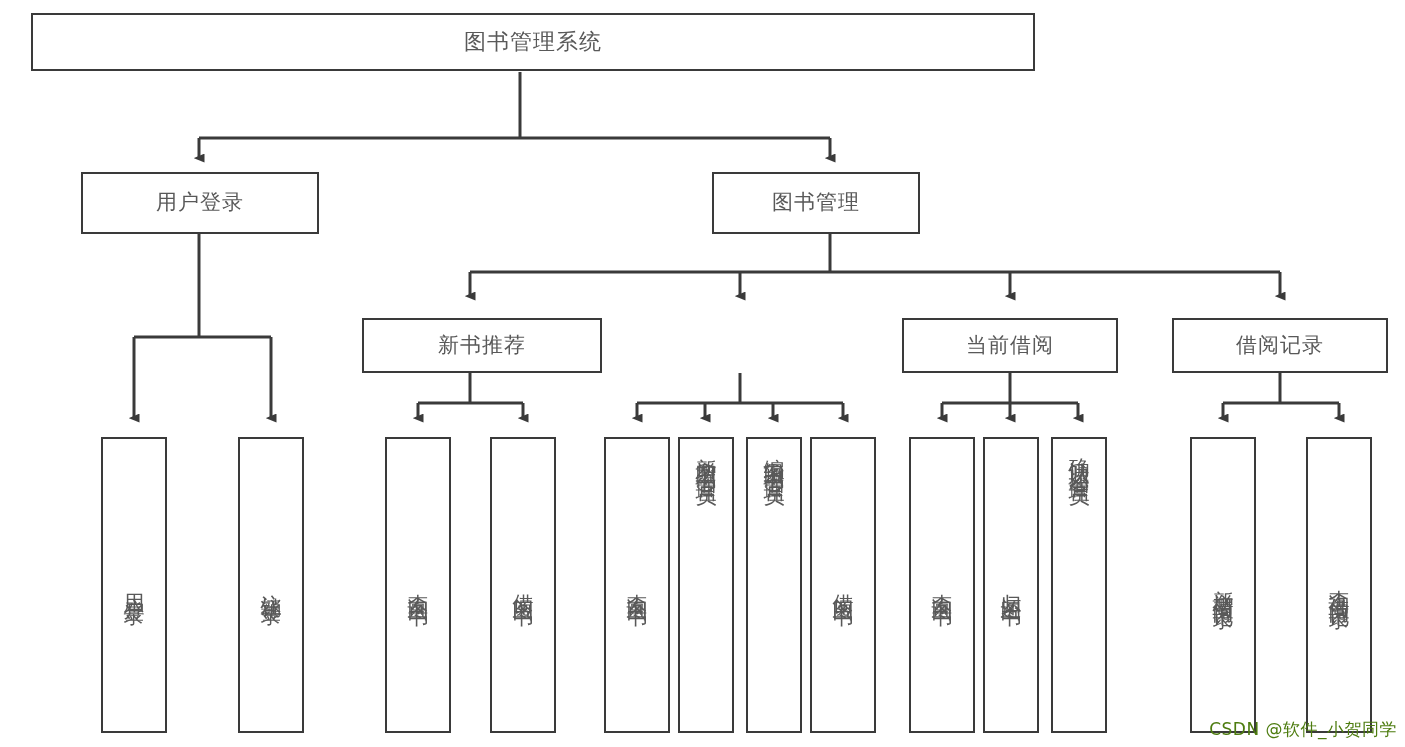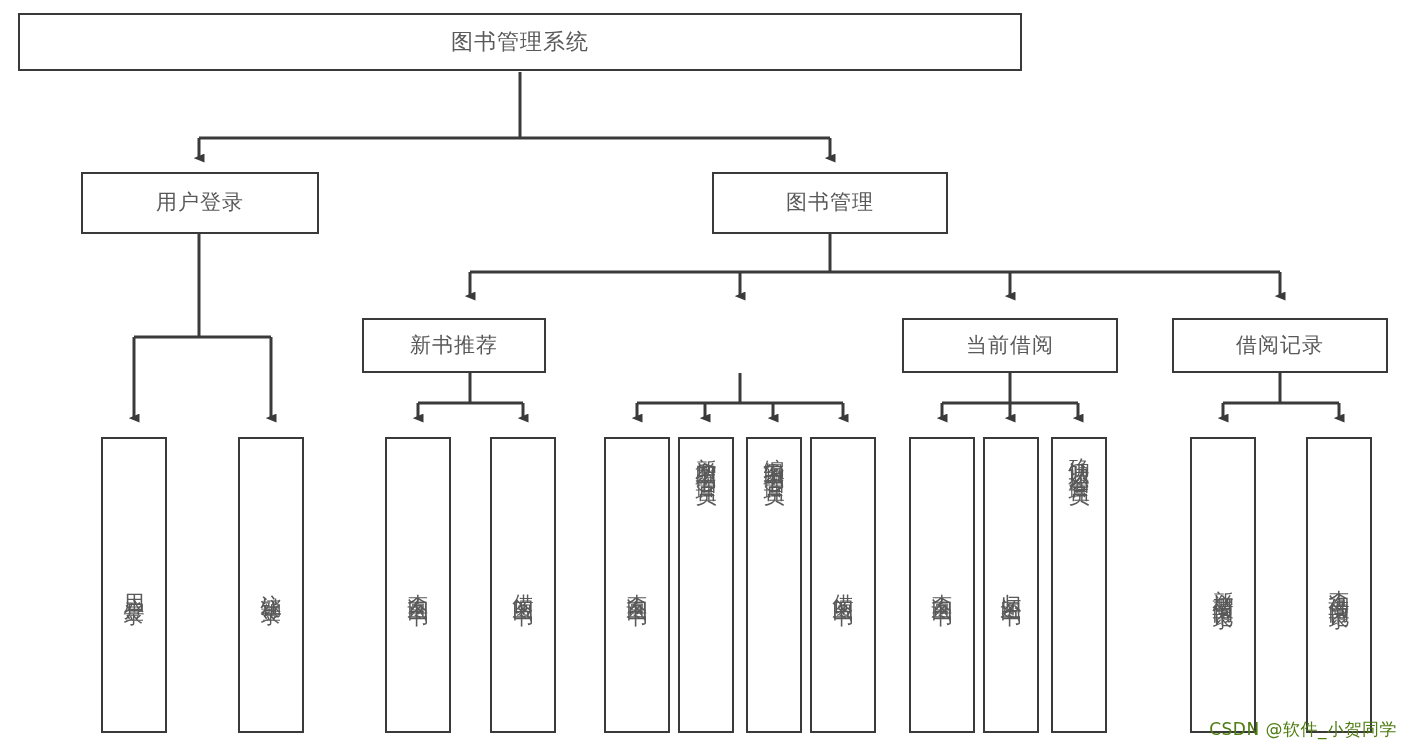--- a/index.html
+++ b/index.html
@@ -38,20 +38,21 @@
     z-index: 2;
   }
   .node.h {
     
     font-size: 21px;
     letter-spacing: 1px;
     line-height: 1.2;
   }
   .node.root {
     font-size: 22px;
+    margin-left: 13px;
   }
   .node.v {
     
     font-size: 21px;
     align-items: center;
     justify-content: center;
   }
   .node.v .vtext {
     writing-mode: vertical-rl;
     text-orientation: upright;
@@ -129,23 +130,23 @@
       <path d="M1223,403 L1339,403"></path>
       <path d="M1223,403 L1223,418" marker-end="url(#arrow)"></path>
       <path d="M1339,403 L1339,418" marker-end="url(#arrow)"></path>
     </g>
   </svg>
 
   <div class="node h root" style="left:18px; top:13px; width:1004px; height:58px;">图书管理系统</div>
 
   <div class="node h" style="left:81px; top:172px; width:238px; height:62px;">用户登录</div>
 
-  <div class="node h" style="left:712px; top:172px; width:236px; height:62px;">图书管理</div>
-
-  <div class="node h" style="left:362px; top:318px; width:184px; height:55px;">新书推荐</div>
+  <div class="node h" style="left:712px; top:172px; width:208px; height:62px;">图书管理</div>
+
+  <div class="node h" style="left:362px; top:318px; width:240px; height:55px;">新书推荐</div>
 
 
   <div class="node h" style="left:902px; top:318px; width:216px; height:55px;">当前借阅</div>
 
   <div class="node h" style="left:1172px; top:318px; width:216px; height:55px;">借阅记录</div>
 
   <div class="node v" style="left:101px; top:437px; width:66px; height:296px;">
     <span class="vtext">用户登录</span>
   </div>
 

